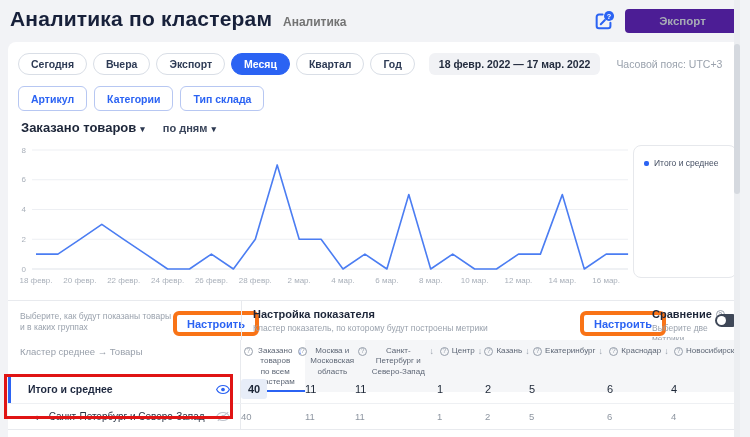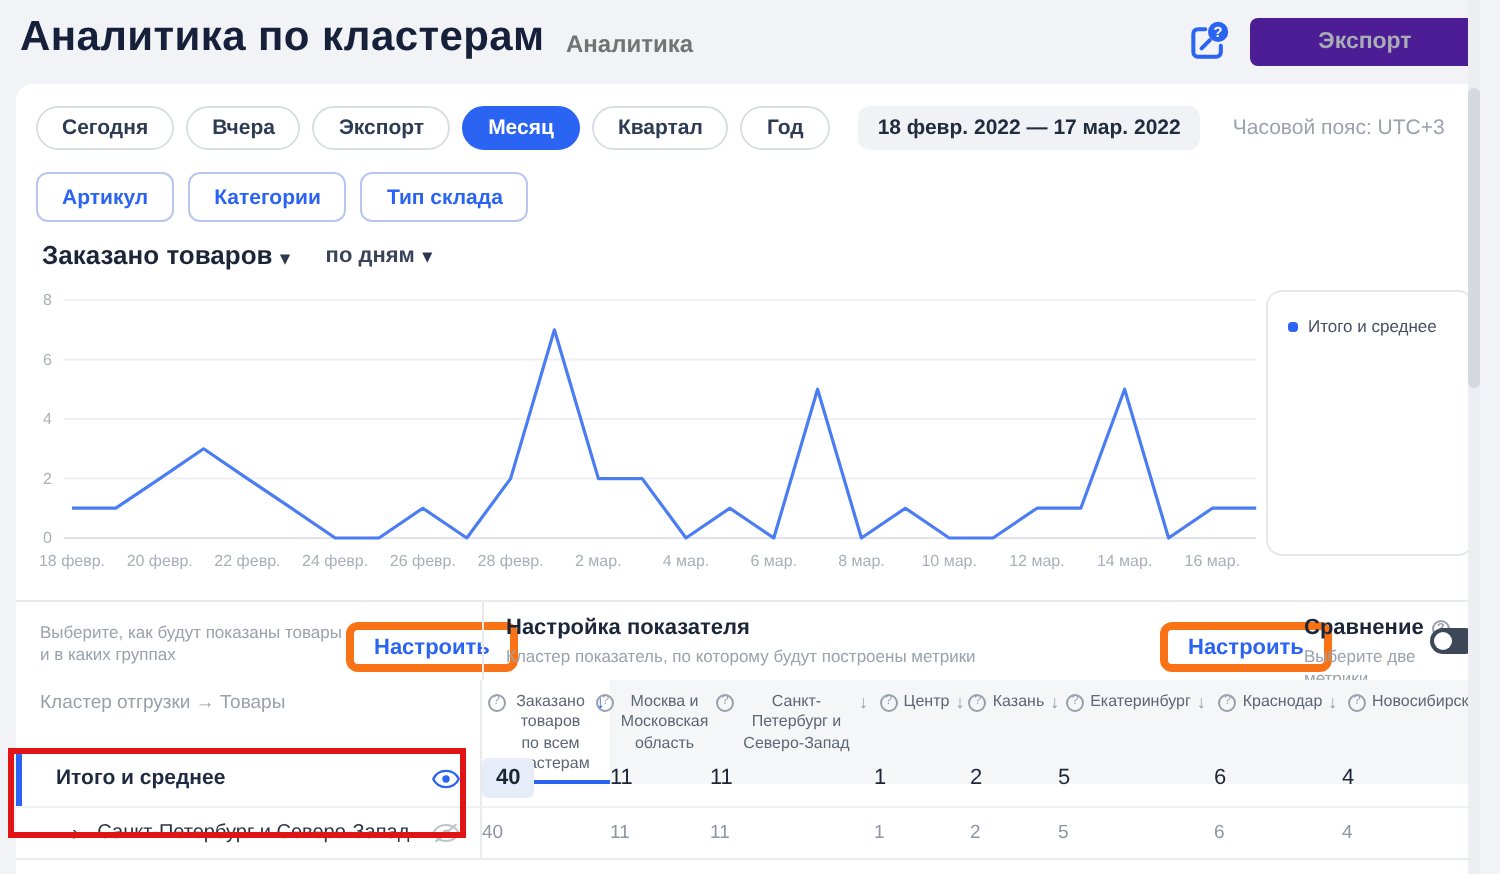--- a/index.html
+++ b/index.html
@@ -178,21 +178,21 @@
           </div>
         <div class="set-sub">Выберите две метрики</div>
       </div>
       <div class="toggle">
           <div class="knob"></div>
         </div>
     </div>
 
     <div class="table-wrap">
       <div class="tgrid thead" id="tableHeader">
-          <div class="th-left">Кластер отгрузки → Товары</div>
+          <div class="th-left">Кластер среднее → Товары</div>
           <div class="th sorted">
             <span class="q">?</span>
             <span class="lab">Заказано товаров по всем кластерам</span>
             <span class="arr blue">↓</span>
           </div>
           <div class="th">
             <span class="q">?</span>
             <span class="lab">Москва и Московская область</span>
             <span class="arr">↓</span>
           </div>

